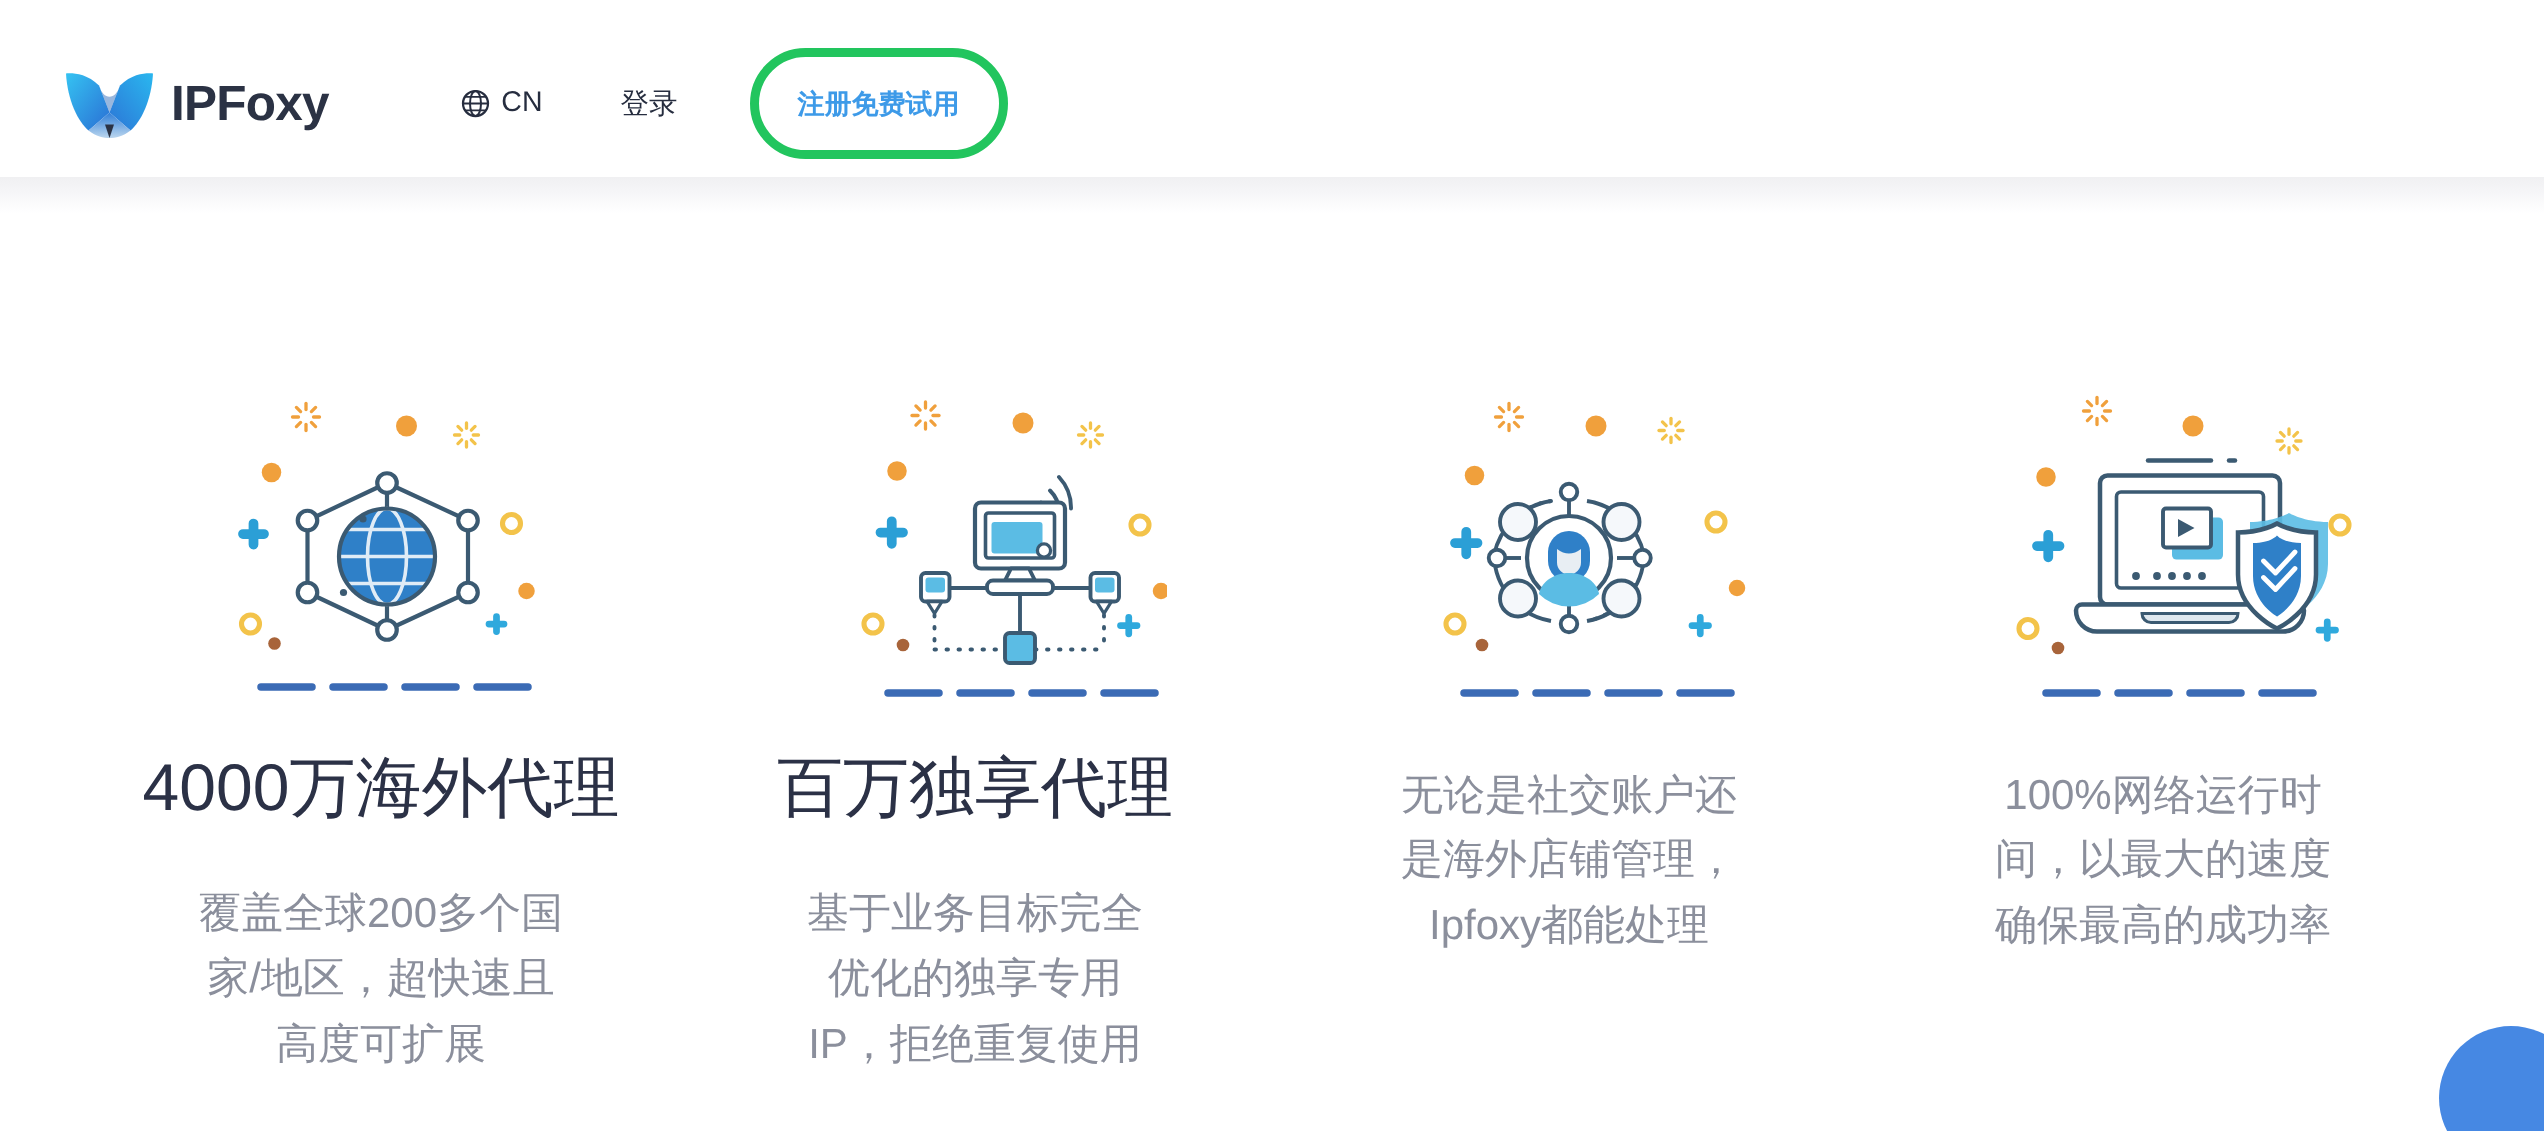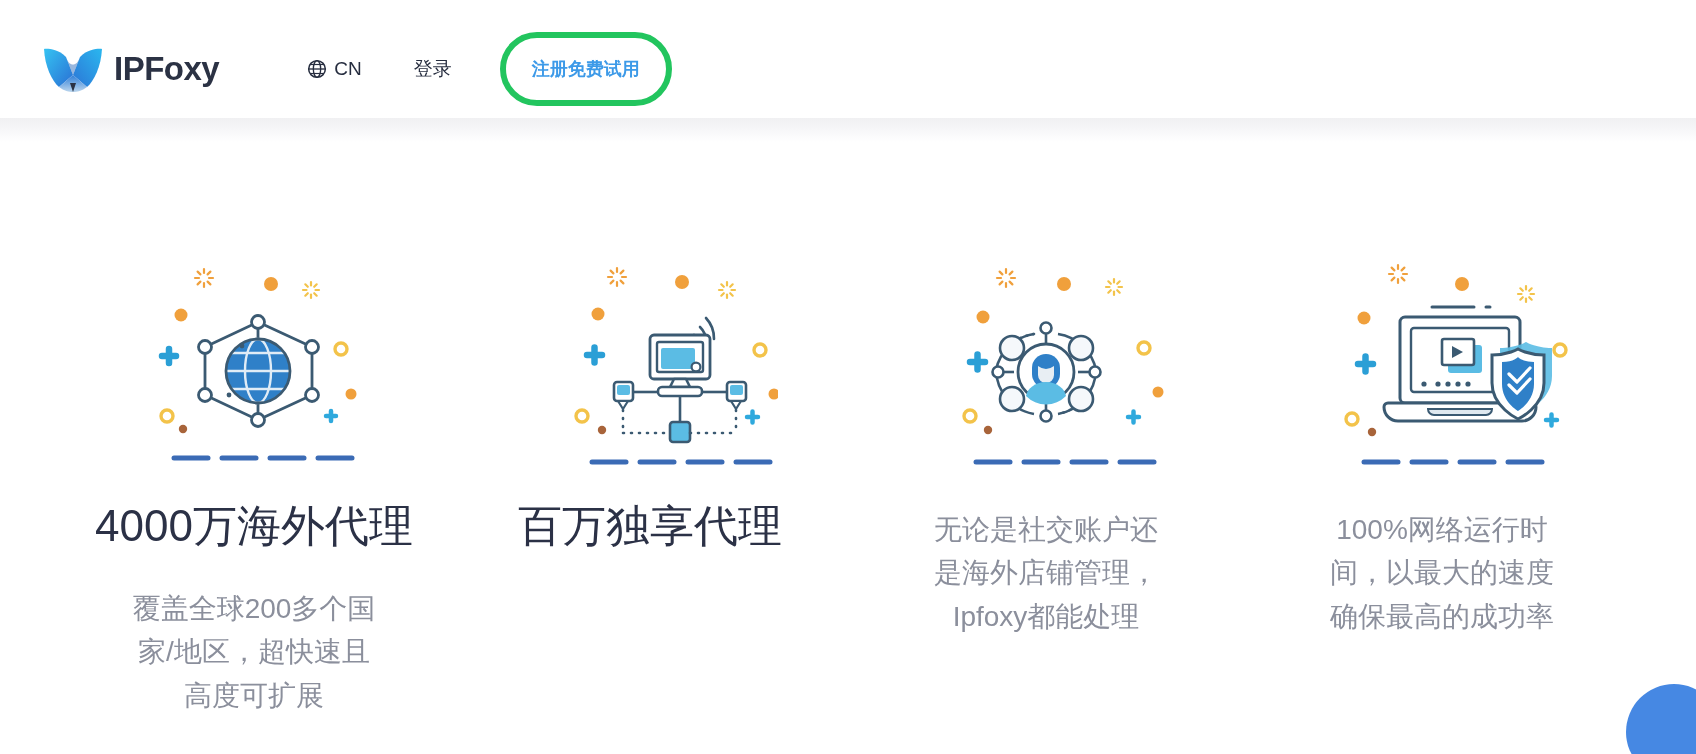--- a/index.html
+++ b/index.html
@@ -330,20 +330,21 @@
         <line x1="168" y1="191" x2="214" y2="191"></line>
       </g>
       <g stroke="#3b6bb5" stroke-width="5" stroke-linecap="round">
         <line x1="70" y1="220" x2="104" y2="220"></line>
         <line x1="118" y1="220" x2="152" y2="220"></line>
         <line x1="166" y1="220" x2="200" y2="220"></line>
         <line x1="214" y1="220" x2="248" y2="220"></line>
       </g>
     </svg>
     <div class="feature-title">百万独享代理</div>
+    <div class="feature-desc">基于业务目标完全优化的独享专用IP，拒绝重复使用</div>
   </div>
 
   <div class="feature">
     <svg class="feature-art" viewBox="0 0 256 232">
       <g stroke="#f0a03c" stroke-width="2.2" stroke-linecap="round">
         <g transform="translate(88,36)">
           <line x1="0" y1="-9" x2="0" y2="-5"></line>
             <line x1="0" y1="5" x2="0" y2="9"></line>
           <line x1="-9" y1="0" x2="-5" y2="0"></line>
             <line x1="5" y1="0" x2="9" y2="0"></line>

